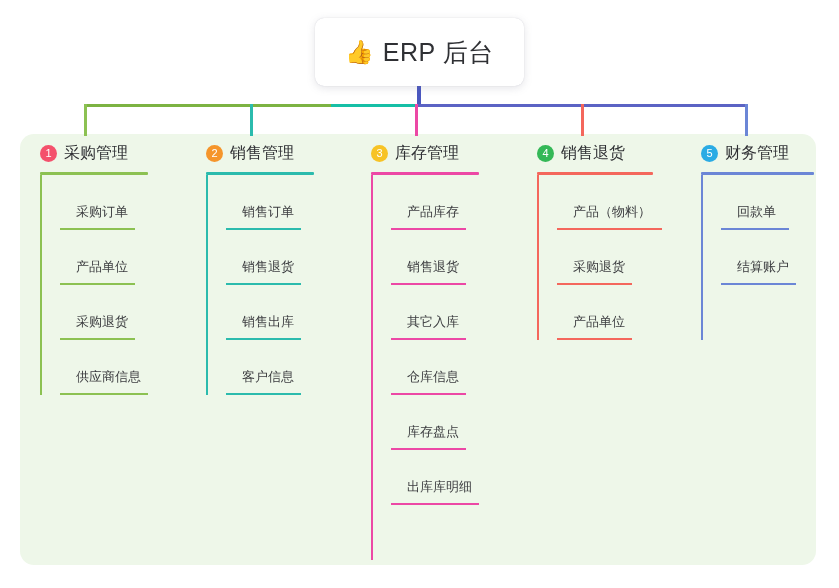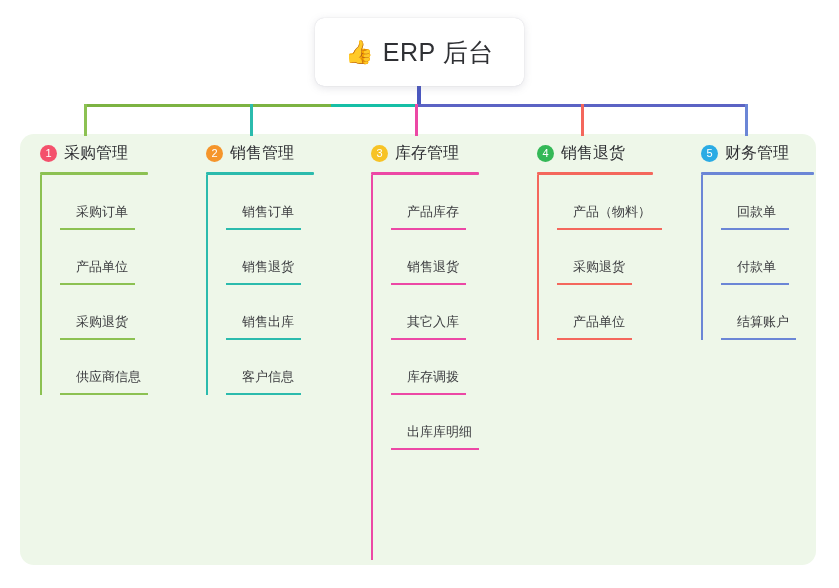--- a/index.html
+++ b/index.html
@@ -241,21 +241,25 @@
           </div>
           <div class="item">
             <span class="item-label">销售退货</span>
             <div class="item-rule" style="background: rgb(236, 72, 165); width: 75px;"></div>
           </div>
           <div class="item">
             <span class="item-label">其它入库</span>
             <div class="item-rule" style="background: rgb(236, 72, 165); width: 75px;"></div>
           </div>
           <div class="item">
-            <span class="item-label">库存调拨</span>
+            <span class="item-label">仓库信息</span>
+            <div class="item-rule" style="background: rgb(236, 72, 165); width: 75px;"></div>
+          </div>
+          <div class="item">
+            <span class="item-label">库存盘点</span>
             <div class="item-rule" style="background: rgb(236, 72, 165); width: 75px;"></div>
           </div>
           <div class="item">
             <span class="item-label">出库库明细</span>
             <div class="item-rule" style="background: rgb(236, 72, 165); width: 88px;"></div>
           </div>
         </div>
       </div>
       <div class="col" style="left: 497px;">
         <div class="col-head">
@@ -285,24 +289,20 @@
           <span class="head-label">财务管理</span>
         </div>
         <div class="head-rule" style="background: rgb(107, 134, 214); width: 113px; margin-left: 20px;"></div>
         <div class="items">
           <div class="spine" style="background: rgb(107, 134, 214); height: 165px;"></div>
           <div class="item">
             <span class="item-label">回款单</span>
             <div class="item-rule" style="background: rgb(107, 134, 214); width: 68px;"></div>
           </div>
           <div class="item">
-            <span class="item-label">付款单</span>
-            <div class="item-rule" style="background: rgb(107, 134, 214); width: 68px;"></div>
-          </div>
-          <div class="item">
             <span class="item-label">结算账户</span>
             <div class="item-rule" style="background: rgb(107, 134, 214); width: 75px;"></div>
           </div>
         </div>
       </div>
     </div>
 
 </div>
 
 </body></html>

